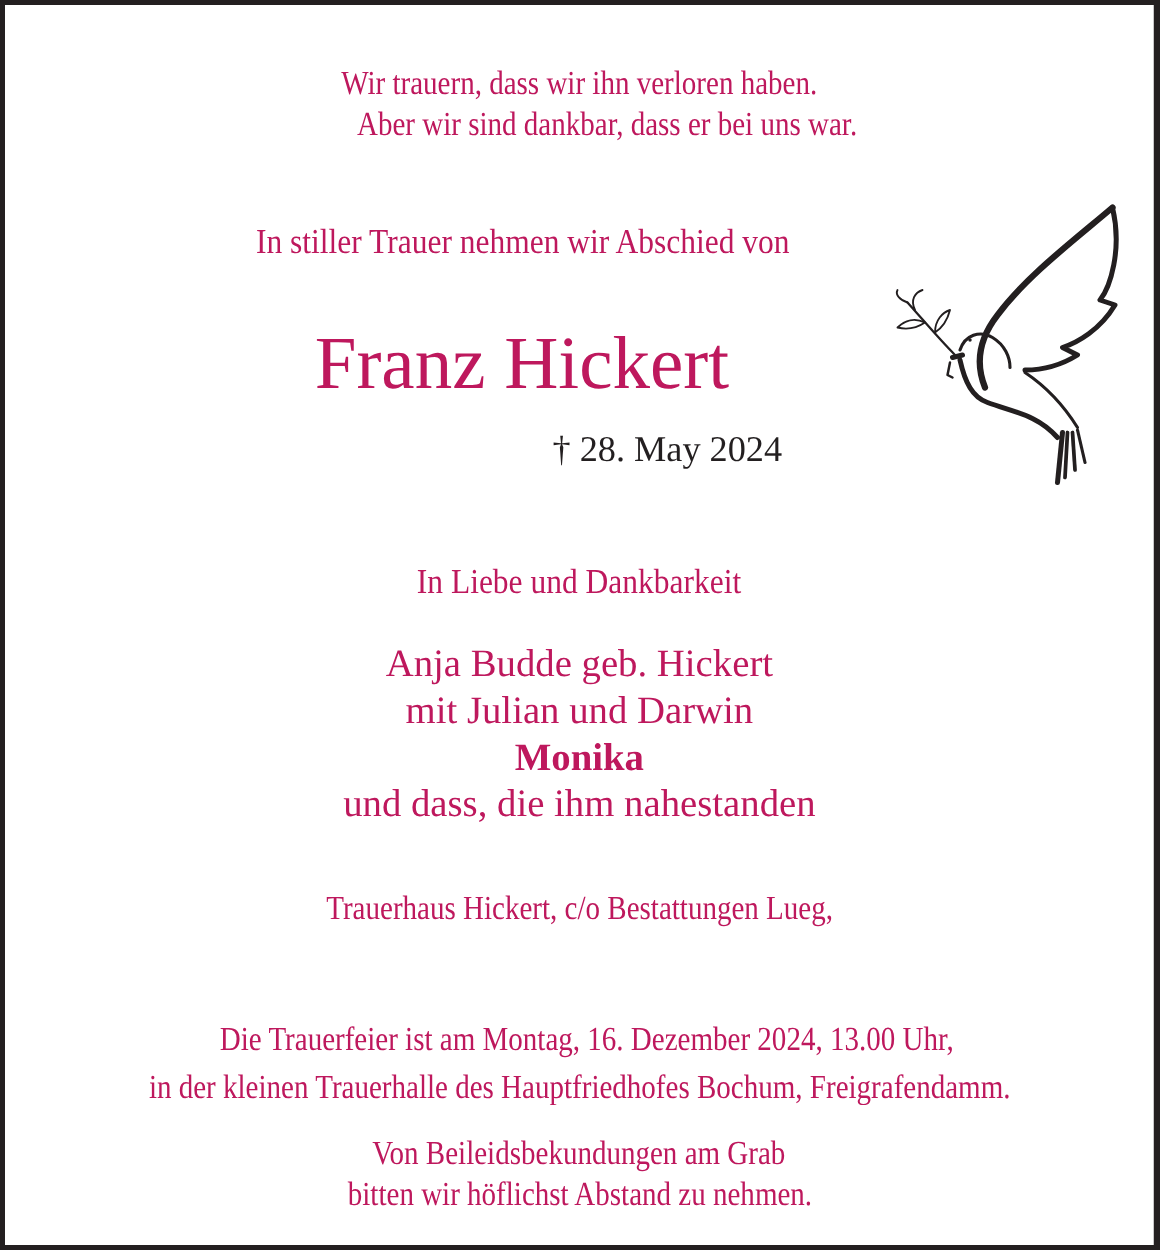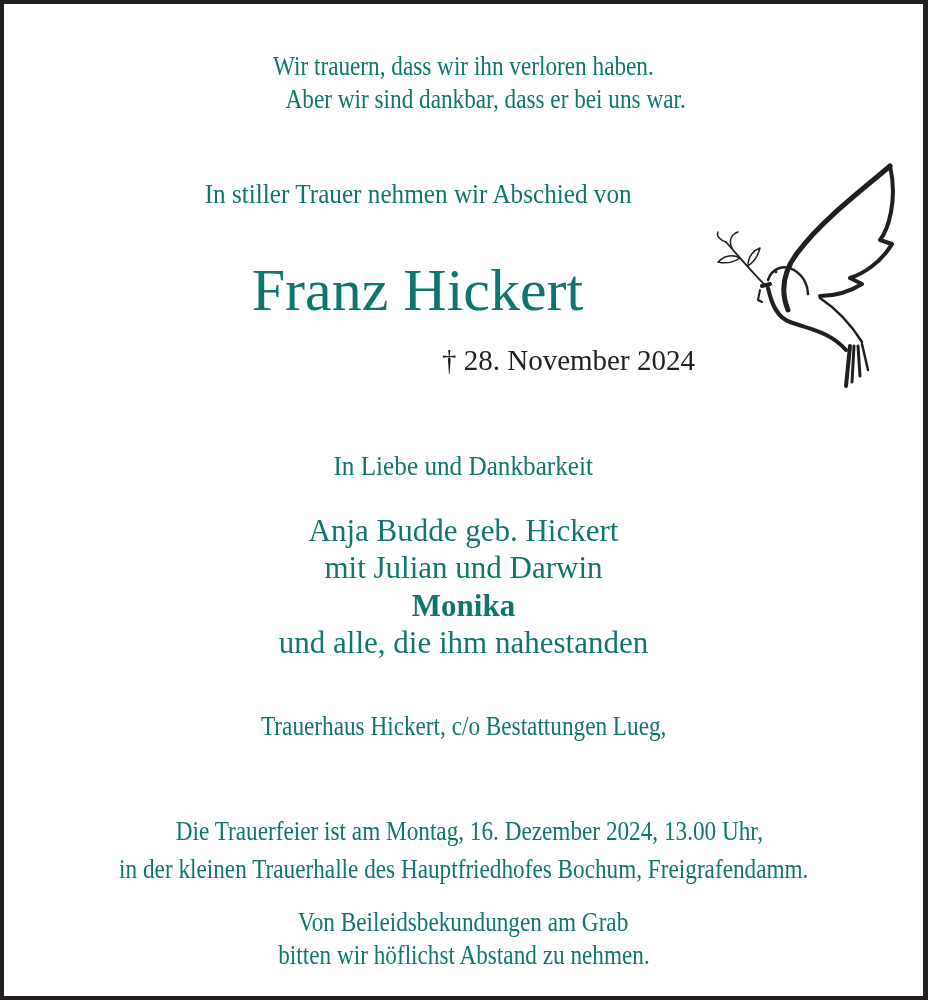--- a/index.html
+++ b/index.html
@@ -4,21 +4,21 @@
   <style>
     html, body { margin: 0; padding: 0; background: #231f20; }
     body { width: 928px; height: 1000px; position: relative; overflow: hidden; }
     .card {
       position: absolute; left: 4px; top: 4px; width: 919px; height: 992px;
       background: #ffffff; color: #231f20;
       font-family: "Liberation Serif", "DejaVu Serif", serif;
     }
     .line {
       position: absolute; left: 0; right: 0; text-align: center; white-space: nowrap;
-      line-height: 1; color: #0f766e;
+      line-height: 1; color: #be185d;
     }
     .cond { display: inline-block; transform: scaleX(0.86); transform-origin: center; }
     .cond2 { display: inline-block; transform: scaleX(0.9); transform-origin: center; }
     .f26 { font-size: 27px; }
     .f28 { font-size: 28px; }
     .f32 { font-size: 31px; }
     .name { font-size: 60px; }
     .dates { position: absolute; top: 342px; left: 0; right: 0; height: 36px; }
     .dates span { position: absolute; font-size: 29px; white-space: nowrap; line-height: 1; }
     .dove { position: absolute; left: 708px; top: 156px; width: 190px; height: 230px; }
@@ -29,21 +29,21 @@
 <div class="card">
 
   <div class="line f26" style="top:49px;"><span class="cond">Wir trauern, dass wir ihn verloren haben.</span></div>
   <div class="line f26" style="top:82px;padding-left:44px;"><span class="cond">Aber wir sind dankbar, dass er bei uns war.</span></div>
 
   <div class="line f28" style="top:176px; left:-90px;"><span class="cond2">In stiller Trauer nehmen wir Abschied von</span></div>
 
   <div class="line name" style="top:256px; left:-92px;">Franz Hickert</div>
 
   <div class="dates">
-    <span style="left:438px;">† 28. November 2024</span>
+    <span style="left:438px;">† 28. May 2024</span>
   </div>
 
   <svg class="dove" viewBox="0 0 190 230">
     <g fill="none" stroke="#231f20" stroke-linecap="round" stroke-linejoin="round">
 
       <path d="M178 6 C150 30 110 60 86 92 C72 110 68 130 76 150" stroke-width="5"></path>
       <path d="M178 6 C186 40 176 70 168 80 L180 84 C168 104 150 114 138 118 L150 124 C134 134 118 136 108 136" stroke-width="4"></path>
 
       <path d="M56 120 C60 108 72 104 82 110 C92 116 96 126 96 134" stroke-width="2.5"></path>
       <path d="M50 126 L58 124" stroke-width="4"></path>
@@ -63,21 +63,21 @@
       <path d="M48 130 L46 140 L50 142" stroke-width="2"></path>
       <circle cx="64" cy="112" r="1.4" fill="#231f20" stroke="none"></circle>
     </g>
   </svg>
 
   <div class="line f28" style="top:448px;"><span class="cond2">In Liebe und Dankbarkeit</span></div>
 
   <div class="line f32" style="top:548px;">mit Julian und Darwin</div>
   <div class="line f32" style="top:511px;">Anja Budde geb. Hickert</div>
   <div class="line f32" style="top:586px;font-weight:bold;">Monika</div>
-  <div class="line f32" style="top:623px;">und alle, die ihm nahestanden</div>
+  <div class="line f32" style="top:623px;">und dass, die ihm nahestanden</div>
 
   <div class="line f26" style="top:709px;"><span class="cond">Trauerhaus Hickert, c/o Bestattungen Lueg,</span></div>
 
   <div class="line f26" style="top:814px;padding-left:12px;"><span class="cond">Die Trauerfeier ist am Montag, 16. Dezember 2024, 13.00 Uhr,</span></div>
   <div class="line f26" style="top:852px;"><span class="cond">in der kleinen Trauerhalle des Hauptfriedhofes Bochum, Freigrafendamm.</span></div>
 
   <div class="line f26" style="top:905px;"><span class="cond">Von Beileidsbekundungen am Grab</span></div>
   <div class="line f26" style="top:938px;"><span class="cond">bitten wir höflichst Abstand zu nehmen.</span></div>
 
 </div>

